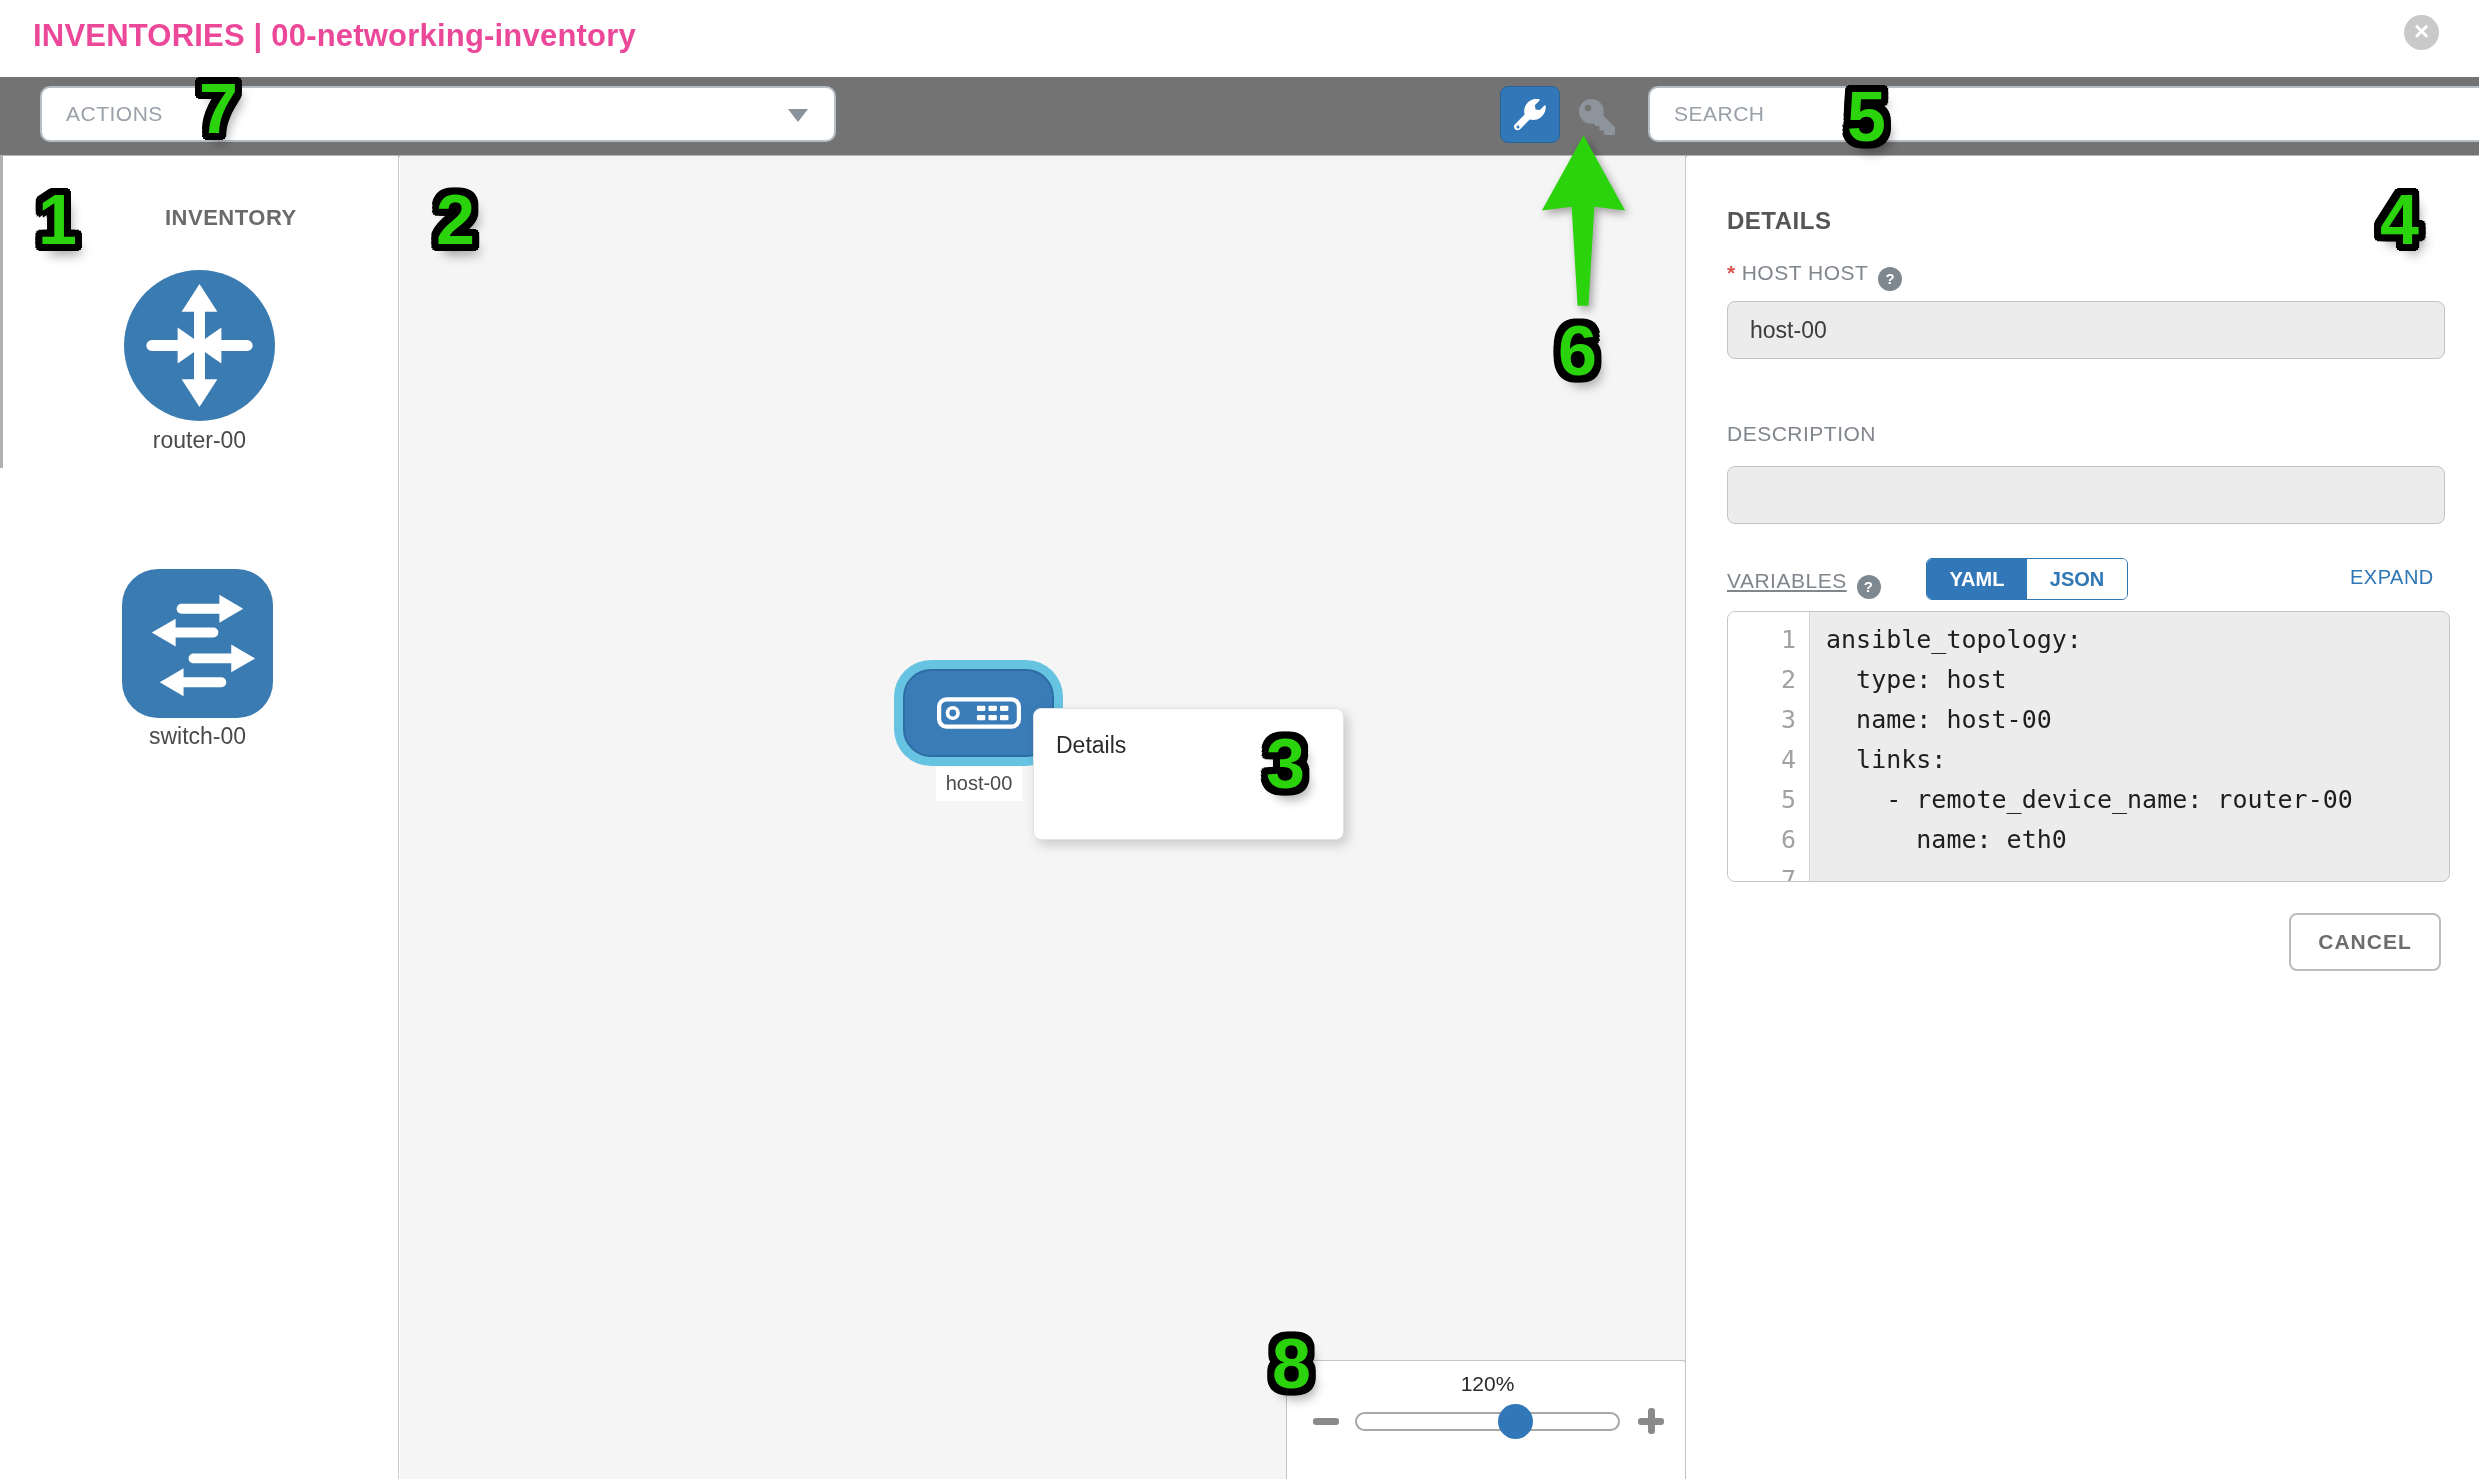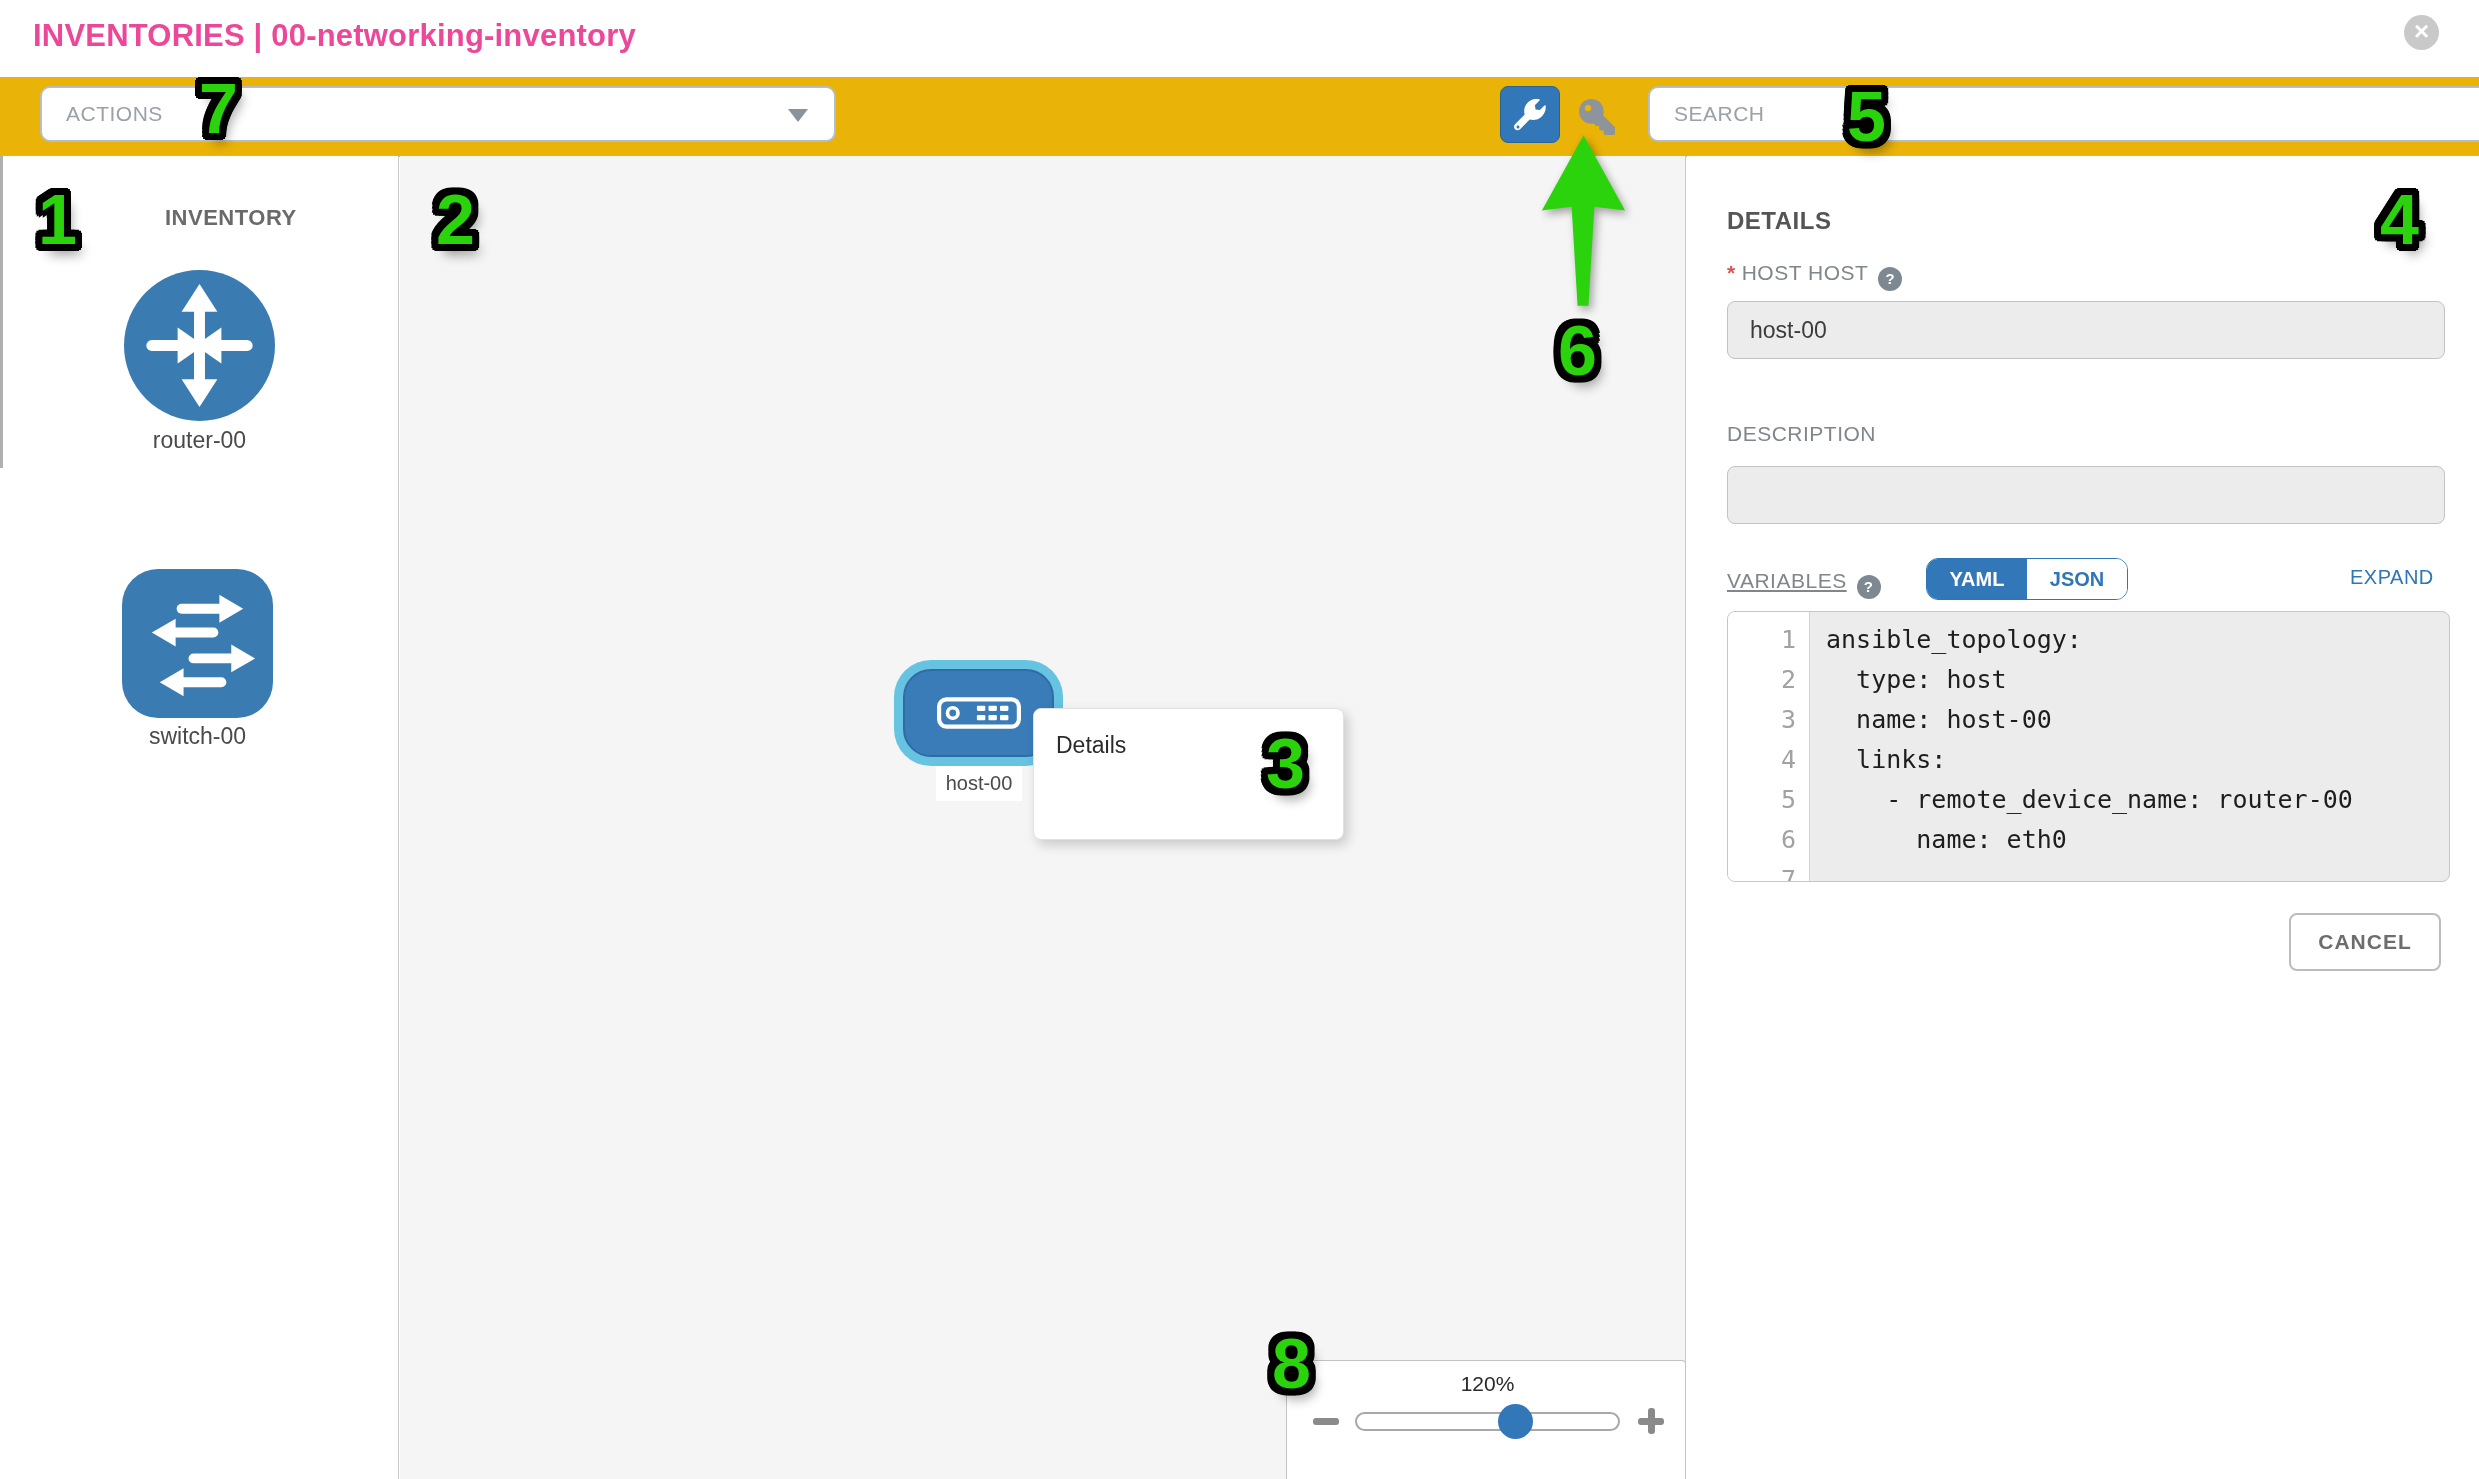--- a/index.html
+++ b/index.html
@@ -5,21 +5,21 @@
   * { margin:0; padding:0; box-sizing:border-box; }
   body { background:#fff; font-family:"Liberation Sans", sans-serif; }
   .stage { position:relative; width:2480px; height:1480px; background:#fff; overflow:hidden; }
 
   
   .page-title { position:absolute; left:33px; top:18px; font-size:31px; font-weight:bold; color:#ec4899; letter-spacing:0.2px; }
   .close-btn { position:absolute; left:2404px; top:15px; width:35px; height:35px; border-radius:50%;
                background:#c9c9c9; color:#fff; font-size:26px; font-weight:bold; text-align:center; line-height:33px; cursor:pointer; }
 
   
-  .toolbar { position:absolute; left:0; top:77px; width:2480px; height:80px; background:#eab308; border-bottom:2px solid #b3b3b3; }
+  .toolbar { position:absolute; left:0; top:77px; width:2480px; height:80px; background:#737373; border-bottom:2px solid #b3b3b3; }
   .select-box { position:absolute; height:56px; background:#fff; border:2px solid #b6bdc4; border-radius:10px; }
   .select-box .ph { position:absolute; left:24px; top:0; line-height:52px; font-size:21px; color:#9aa1a8; letter-spacing:0.5px; }
   .caret { position:absolute; right:26px; top:21px; width:0; height:0;
            border-left:10px solid transparent; border-right:10px solid transparent; border-top:13px solid #8a929b; }
   .actions-box { left:40px; top:9px; width:796px; }
   .search-box { left:1648px; top:9px; width:892px; }
   .wrench-btn { position:absolute; left:1500px; top:9px; width:60px; height:57px; background:#3277b8;
                 border:1px solid #2a6496; border-radius:8px; display:flex; align-items:center; justify-content:center; }
   .key-btn { position:absolute; left:1576px; top:20px; width:42px; height:40px; display:flex; align-items:center; justify-content:center; }
 
@@ -61,21 +61,21 @@
   .panel-title { position:absolute; left:1727px; top:207px; font-size:24px; font-weight:bold; color:#555; letter-spacing:0.5px; }
   .field-label { position:absolute; font-size:21px; color:#80868c; letter-spacing:0.5px; }
   .req-star { color:#d9534f; font-weight:bold; margin-right:6px; }
   .help-icon { display:inline-block; width:24px; height:24px; border-radius:50%; background:#7e8890; color:#fff;
                font-size:15px; font-weight:bold; text-align:center; line-height:24px; vertical-align:-4px; margin-left:10px; }
   .text-input { position:absolute; width:718px; height:58px; background:#ececec; border:1px solid #c3c3c3; border-radius:8px;
                 font-size:23px; color:#3b3b3b; line-height:56px; padding-left:22px; }
   .hn-input { left:1727px; top:301px; }
   .desc-input { left:1727px; top:466px; }
 
-  .toggle-group { position:absolute; left:1926px; top:558px; height:42px; display:flex; border:1px solid #2f76b5; border-radius:12px; overflow:hidden; }
+  .toggle-group { position:absolute; left:1926px; top:558px; height:42px; display:flex; border:1px solid #2f76b5; border-radius:6px; overflow:hidden; }
   .toggle-seg { width:100px; text-align:center; line-height:40px; font-size:20px; font-weight:bold; cursor:pointer; }
   .toggle-seg.active { background:#3277b8; color:#fff; }
   .toggle-seg.inactive { background:#fff; color:#2f76b5; }
   .expand-link { position:absolute; left:2350px; top:566px; font-size:20px; color:#2f76b5; letter-spacing:0.5px; cursor:pointer; }
 
   .editor { position:absolute; left:1727px; top:611px; width:723px; height:271px; background:#ececec; border:1px solid #c6c6c6;
             border-radius:8px; overflow:hidden; }
   .editor-gutter { position:absolute; left:0; top:0; width:82px; height:100%; background:#fff; border-right:1px solid #d2d2d2; }
   .editor-rows { position:absolute; left:0; top:8px; width:100%; }
   .erow { height:40px; line-height:40px; font-family:"DejaVu Sans Mono", monospace; font-size:25px; white-space:pre; display:flex; }

